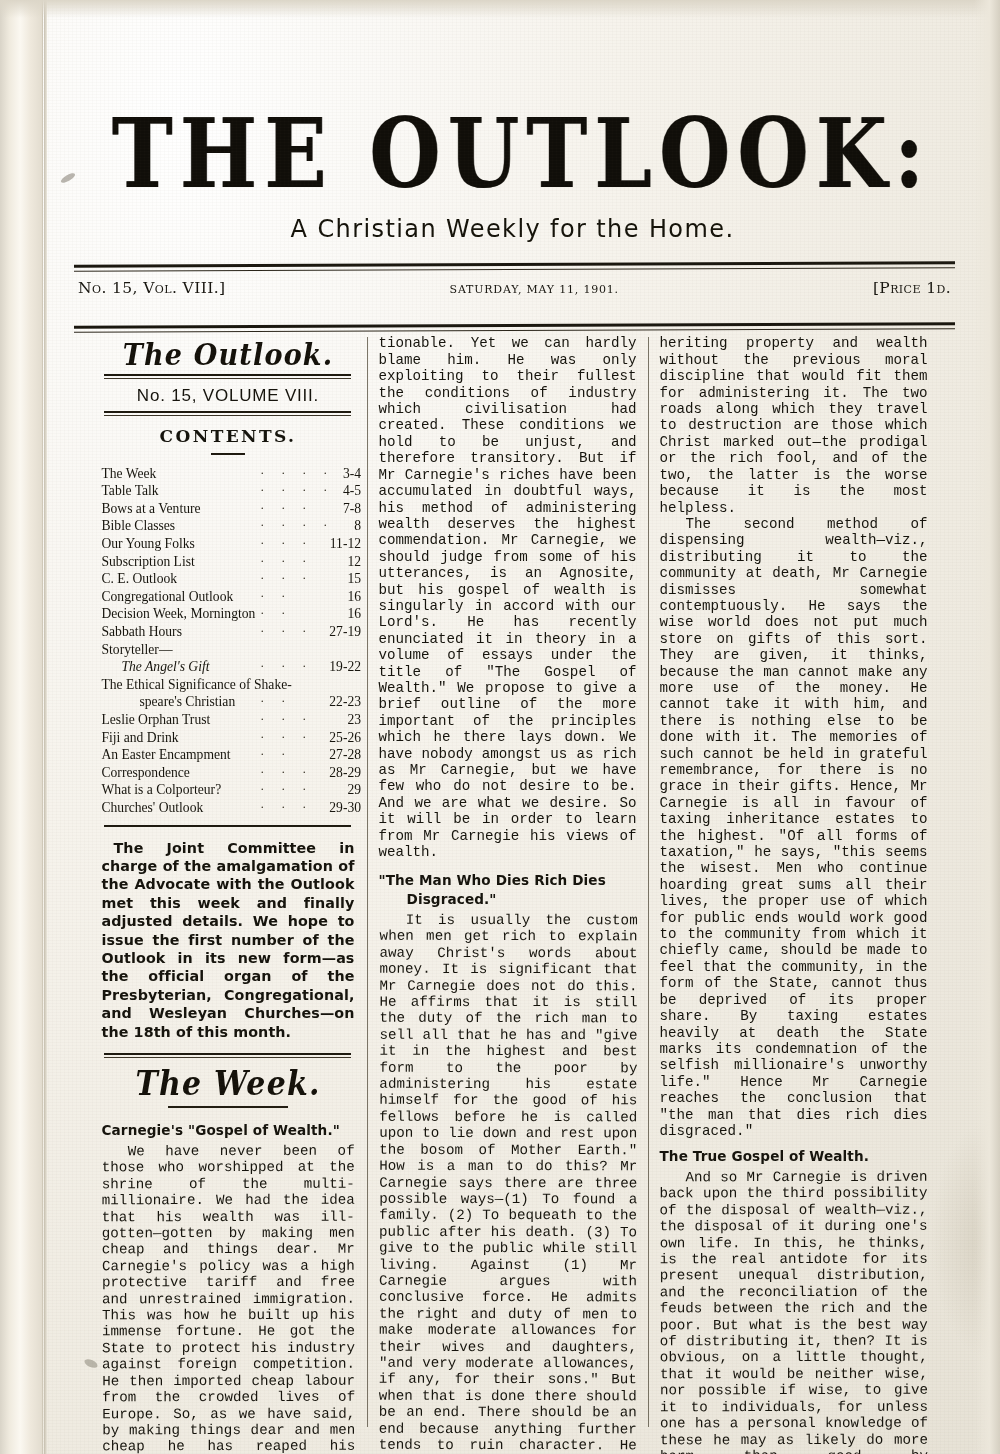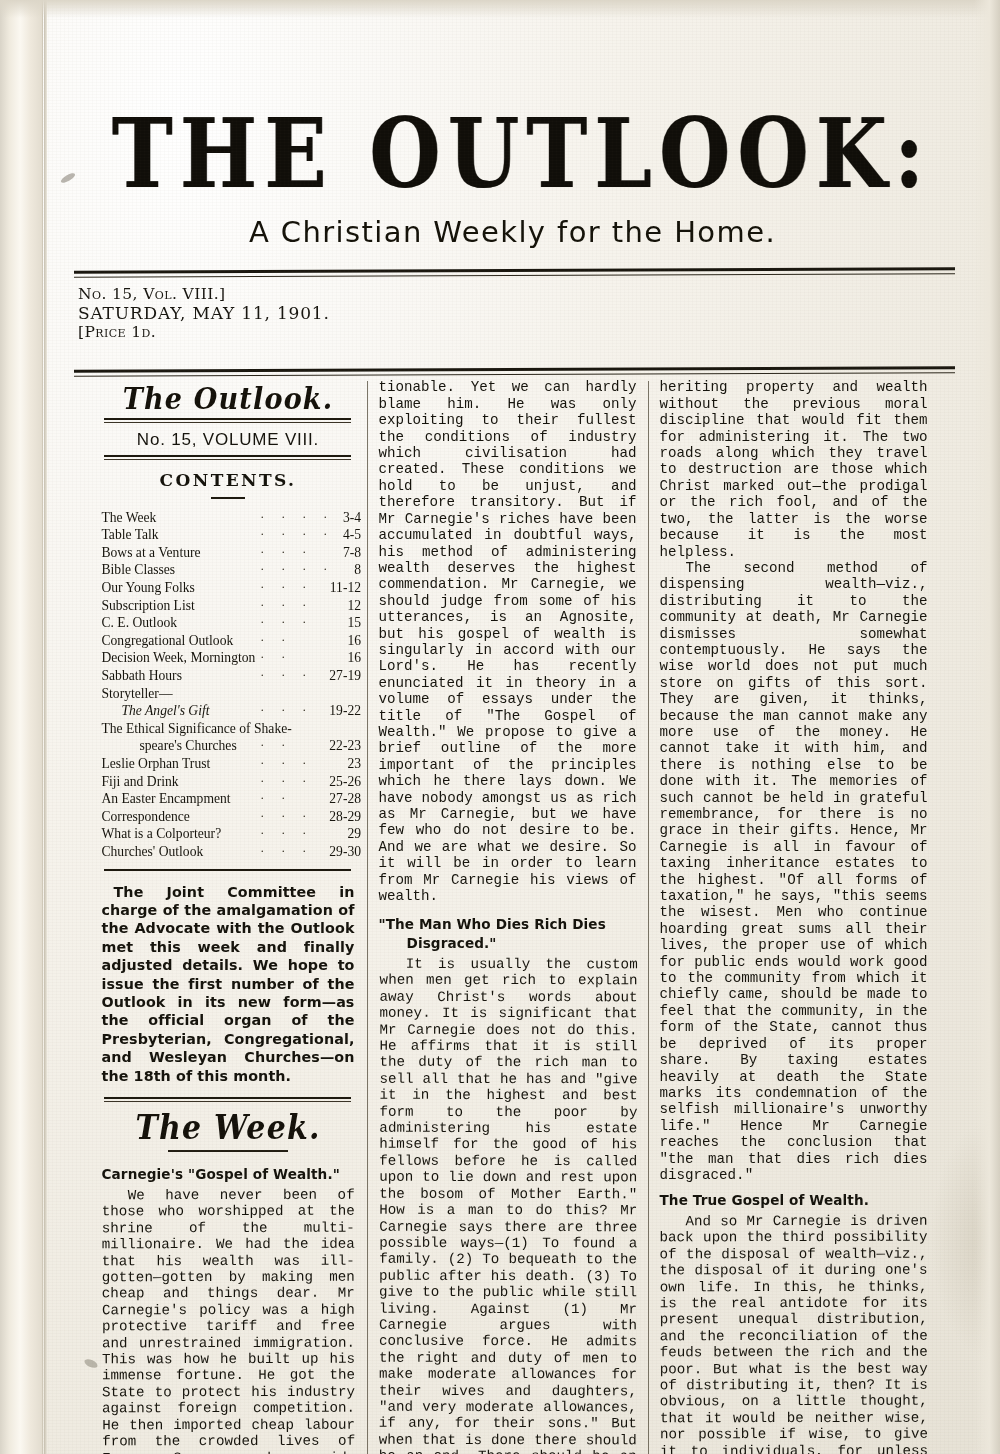--- a/index.html
+++ b/index.html
@@ -100,21 +100,21 @@
     padding-left: 18px;
     color: #100e09;
     text-shadow:
       0.6px 0 0 rgba(20,18,12,.55),
       -0.5px 0.4px 0 rgba(20,18,12,.35);
     transform: scaleY(1.16);
     transform-origin: center top;
   }
   .masthead-sub {
     font-family: "DejaVu Sans", "Liberation Sans", sans-serif;
-    font-size: 29px;
+    font-size: 24px;
     letter-spacing: 1.4px;
     margin: 30px 0 0 0;
     font-weight: 400;
     color: #141209;
   }
 
   .rule-heavy {
     margin: 20px 10px 0 14px;
     height: 0;
     border-top: 3px solid #1a170f;
@@ -128,30 +128,29 @@
   }
 
   
   .issue-line {
     position: relative;
     display: flex;
     align-items: baseline;
     justify-content: space-between;
     padding: 9px 14px 7px 18px;
     font-family: "DejaVu Serif", "Liberation Serif", serif;
-    flex-direction: column;
   }
   .issue-left, .issue-right {
     font-size: 15.5px;
     letter-spacing: .4px;
     font-variant: small-caps;
     white-space: nowrap;
   }
   .issue-center {
-    font-size: 17px;
+    font-size: 11px;
     letter-spacing: .8px;
     white-space: nowrap;
     margin-left: -30px;
   }
 
   
   .columns {
     display: flex;
     margin-top: 4px;
     padding: 0 12px 0 16px;
@@ -413,21 +412,21 @@
             </tr>
             <tr class="c-indent">
               <td class="c-title">The Angel's Gift</td>
               <td class="c-lead">&nbsp;·&nbsp;&nbsp;&nbsp;·&nbsp;&nbsp;&nbsp;·</td>
               <td class="c-page">19-22</td>
             </tr>
             <tr>
               <td class="c-title wrapme" colspan="3">The Ethical Significance of Shake-</td>
             </tr>
             <tr class="c-sub">
-              <td class="c-title">speare's Churches</td>
+              <td class="c-title">speare's Christian</td>
               <td class="c-lead">&nbsp;·&nbsp;&nbsp;&nbsp;·</td>
               <td class="c-page">22-23</td>
             </tr>
             <tr>
               <td class="c-title">Leslie Orphan Trust</td>
               <td class="c-lead">&nbsp;·&nbsp;&nbsp;&nbsp;·&nbsp;&nbsp;&nbsp;·</td>
               <td class="c-page">23</td>
             </tr>
             <tr>
               <td class="c-title">Fiji and Drink</td>

